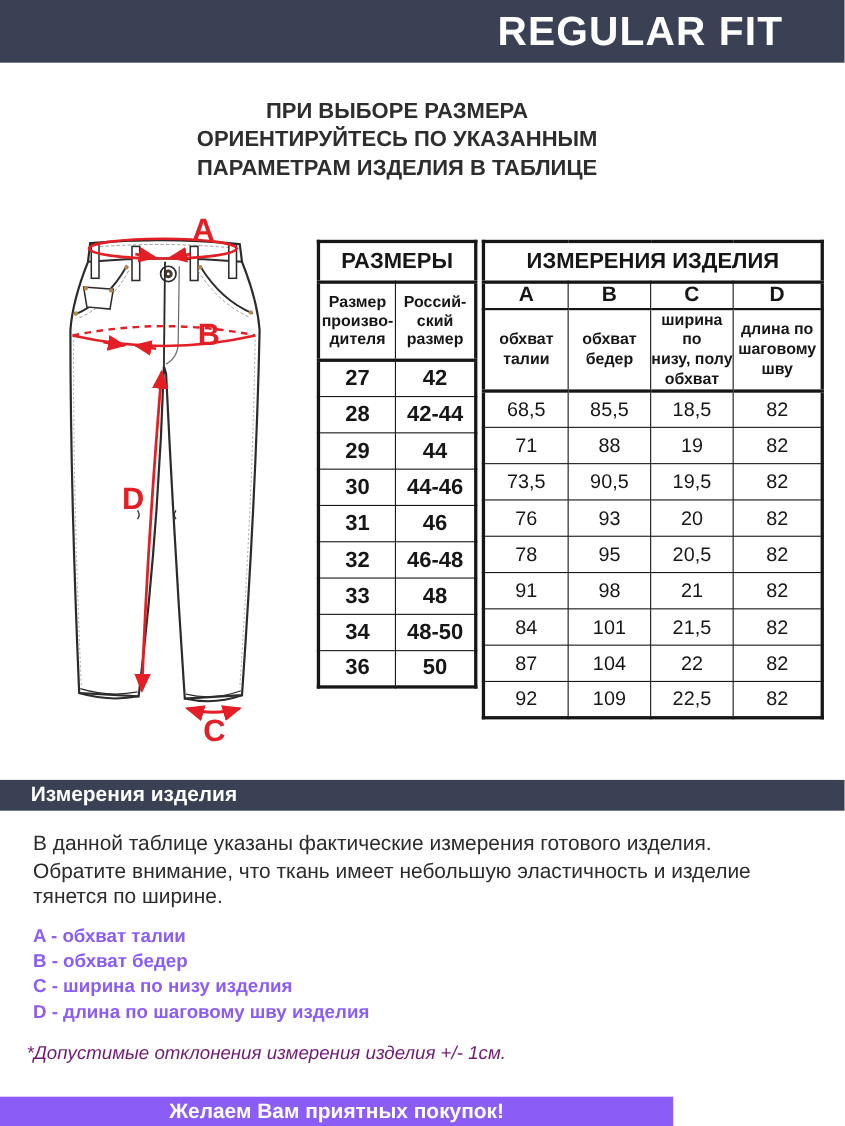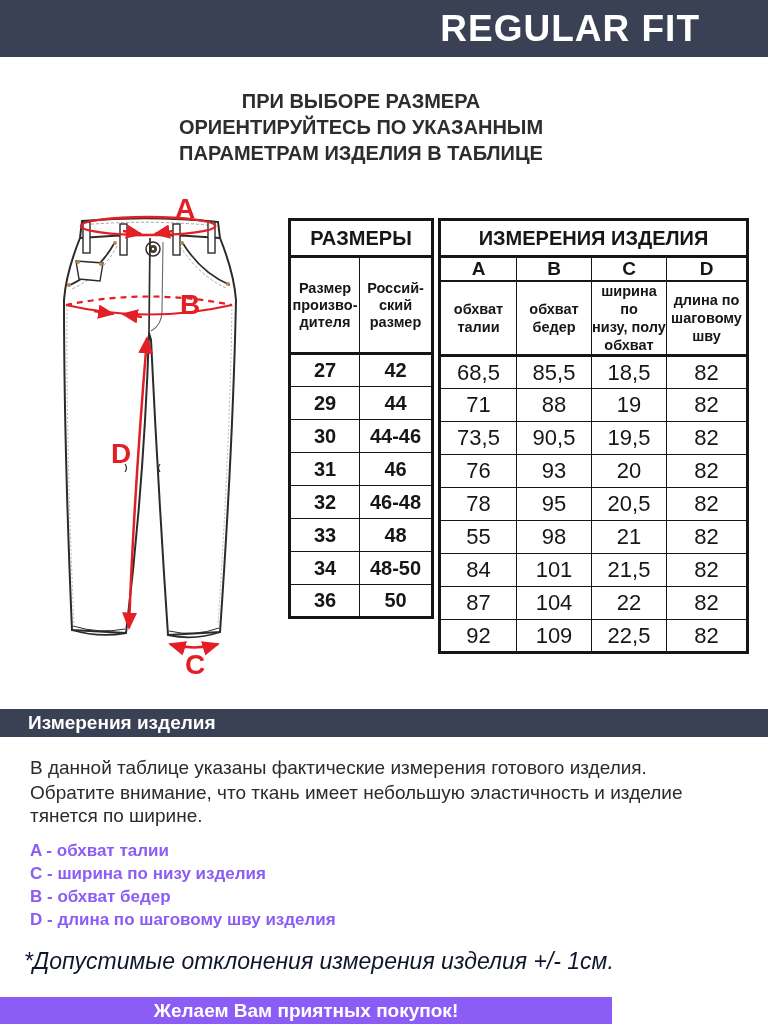--- a/index.html
+++ b/index.html
@@ -1,21 +1,21 @@
 <!DOCTYPE html>
 <html><head>
 <meta charset="utf-8">
 <style>
   html,body{margin:0;padding:0;background:#fff;}
   .page{position:relative;width:768px;height:1024px;background:#ffffff;overflow:hidden;
         font-family:"Liberation Sans",sans-serif;color:#1c1c1c;}
 
   
   .topbar{position:absolute;left:0;top:0;width:768px;height:57px;background:#3a4154;}
-  .topbar .brand{position:absolute;right:68px;top:0;line-height:57px;color:#ffffff;
+  .topbar .brand{position:absolute;right:56px;top:0;line-height:57px;color:#ffffff;
         font-size:37px;font-weight:bold;letter-spacing:1px;}
   .section-bar{position:absolute;left:0;top:709px;width:768px;height:28px;background:#3a4154;}
   .section-bar span{display:block;padding-left:28px;line-height:28px;color:#ffffff;
         font-size:19px;font-weight:bold;}
   .botbar{position:absolute;left:0;top:997px;width:612px;height:27px;background:#8b5cf6;
         text-align:center;}
   .botbar span{display:inline-block;line-height:27px;color:#ffffff;font-size:19px;font-weight:bold;}
 
   
   .intro{position:absolute;left:0;top:88px;width:768px;box-sizing:border-box;padding-right:46px;
@@ -27,36 +27,36 @@
 
   
   .tbl{position:absolute;border-collapse:collapse;table-layout:fixed;background:#fff;
        border:3px solid #161616;}
   .tbl th,.tbl td{border:1.6px solid #161616;text-align:center;vertical-align:middle;
        padding:0;white-space:pre-line;color:#161616;}
   .tbl-left{left:288px;top:218px;width:143px;}
   .tbl-right{left:438px;top:218px;width:308px;}
   .r-head{height:37px;}
   .r-head th{font-size:20px;font-weight:bold;border-bottom-width:3px;margin-top:36px;}
-  .r-sub{height:97px;}
+  .r-sub{height:71px;}
   .tbl-left .r-sub td{font-size:14.5px;font-weight:bold;line-height:17px;border-bottom-width:3px;}
   .r-let{height:23px;}
   .r-let td{font-size:19px;font-weight:bold;border-bottom-width:2px;}
   .r-desc{height:74px;}
   .r-desc td{font-size:14.5px;font-weight:bold;line-height:18px;border-bottom-width:3px;}
   .r-data{height:33px;}
   .tbl-left .r-data td{font-size:20px;font-weight:bold;}
-  .tbl-right .r-data td{font-size:22px;font-weight:normal;}
+  .tbl-right .r-data td{font-size:18px;font-weight:normal;}
 
   
   .p1{position:absolute;left:30px;top:757px;font-size:19px;color:#2b2b2b;}
   .p2{position:absolute;left:30px;top:781px;width:705px;font-size:19px;line-height:23px;color:#2b2b2b;}
   .legend{position:absolute;left:30px;top:839px;}
   .legend div{font-size:17px;font-weight:bold;line-height:23px;color:#8b5cf6;}
-  .note{position:absolute;left:24px;top:948px;font-size:23px;font-style:italic;color:#0f172a;}
+  .note{position:absolute;left:24px;top:948px;font-size:17px;font-style:italic;color:#701a75;}
 </style>
 </head>
 <body>
 
 <div class="page">
 
   <div class="topbar">
     <span class="brand">REGULAR FIT</span>
   </div>
 
@@ -160,20 +160,24 @@
       <td>Размер
 произво-
 дителя</td>
       <td>Россий-
 ский
 размер</td>
     </tr>
     <tr class="r-data">
           <td>27</td>
           <td>42</td>
+        </tr>
+    <tr class="r-data">
+          <td>28</td>
+          <td>42-44</td>
         </tr>
     <tr class="r-data">
           <td>29</td>
           <td>44</td>
         </tr>
     <tr class="r-data">
           <td>30</td>
           <td>44-46</td>
         </tr>
     <tr class="r-data">
@@ -252,21 +256,21 @@
           <td>20</td>
           <td>82</td>
         </tr>
     <tr class="r-data">
           <td>78</td>
           <td>95</td>
           <td>20,5</td>
           <td>82</td>
         </tr>
     <tr class="r-data">
-          <td>55</td>
+          <td>91</td>
           <td>98</td>
           <td>21</td>
           <td>82</td>
         </tr>
     <tr class="r-data">
           <td>84</td>
           <td>101</td>
           <td>21,5</td>
           <td>82</td>
         </tr>
@@ -286,22 +290,22 @@
     </table>
 
   <div class="section-bar">
     <span>Измерения изделия</span>
   </div>
   <div class="p1">В данной таблице указаны фактические измерения готового изделия.</div>
   <div class="p2">Обратите внимание, что ткань имеет небольшую эластичность и изделие тянется по ширине.</div>
 
   <div class="legend">
     <div>A - обхват талии</div>
+    <div>B - обхват бедер</div>
     <div>C - ширина по низу изделия</div>
-    <div>B - обхват бедер</div>
     <div>D - длина по шаговому шву изделия</div>
   </div>
 
   <div class="note">*Допустимые отклонения измерения изделия +/- 1см.</div>
 
   <div class="botbar">
     <span>Желаем Вам приятных покупок!</span>
   </div>
 
 </div>

